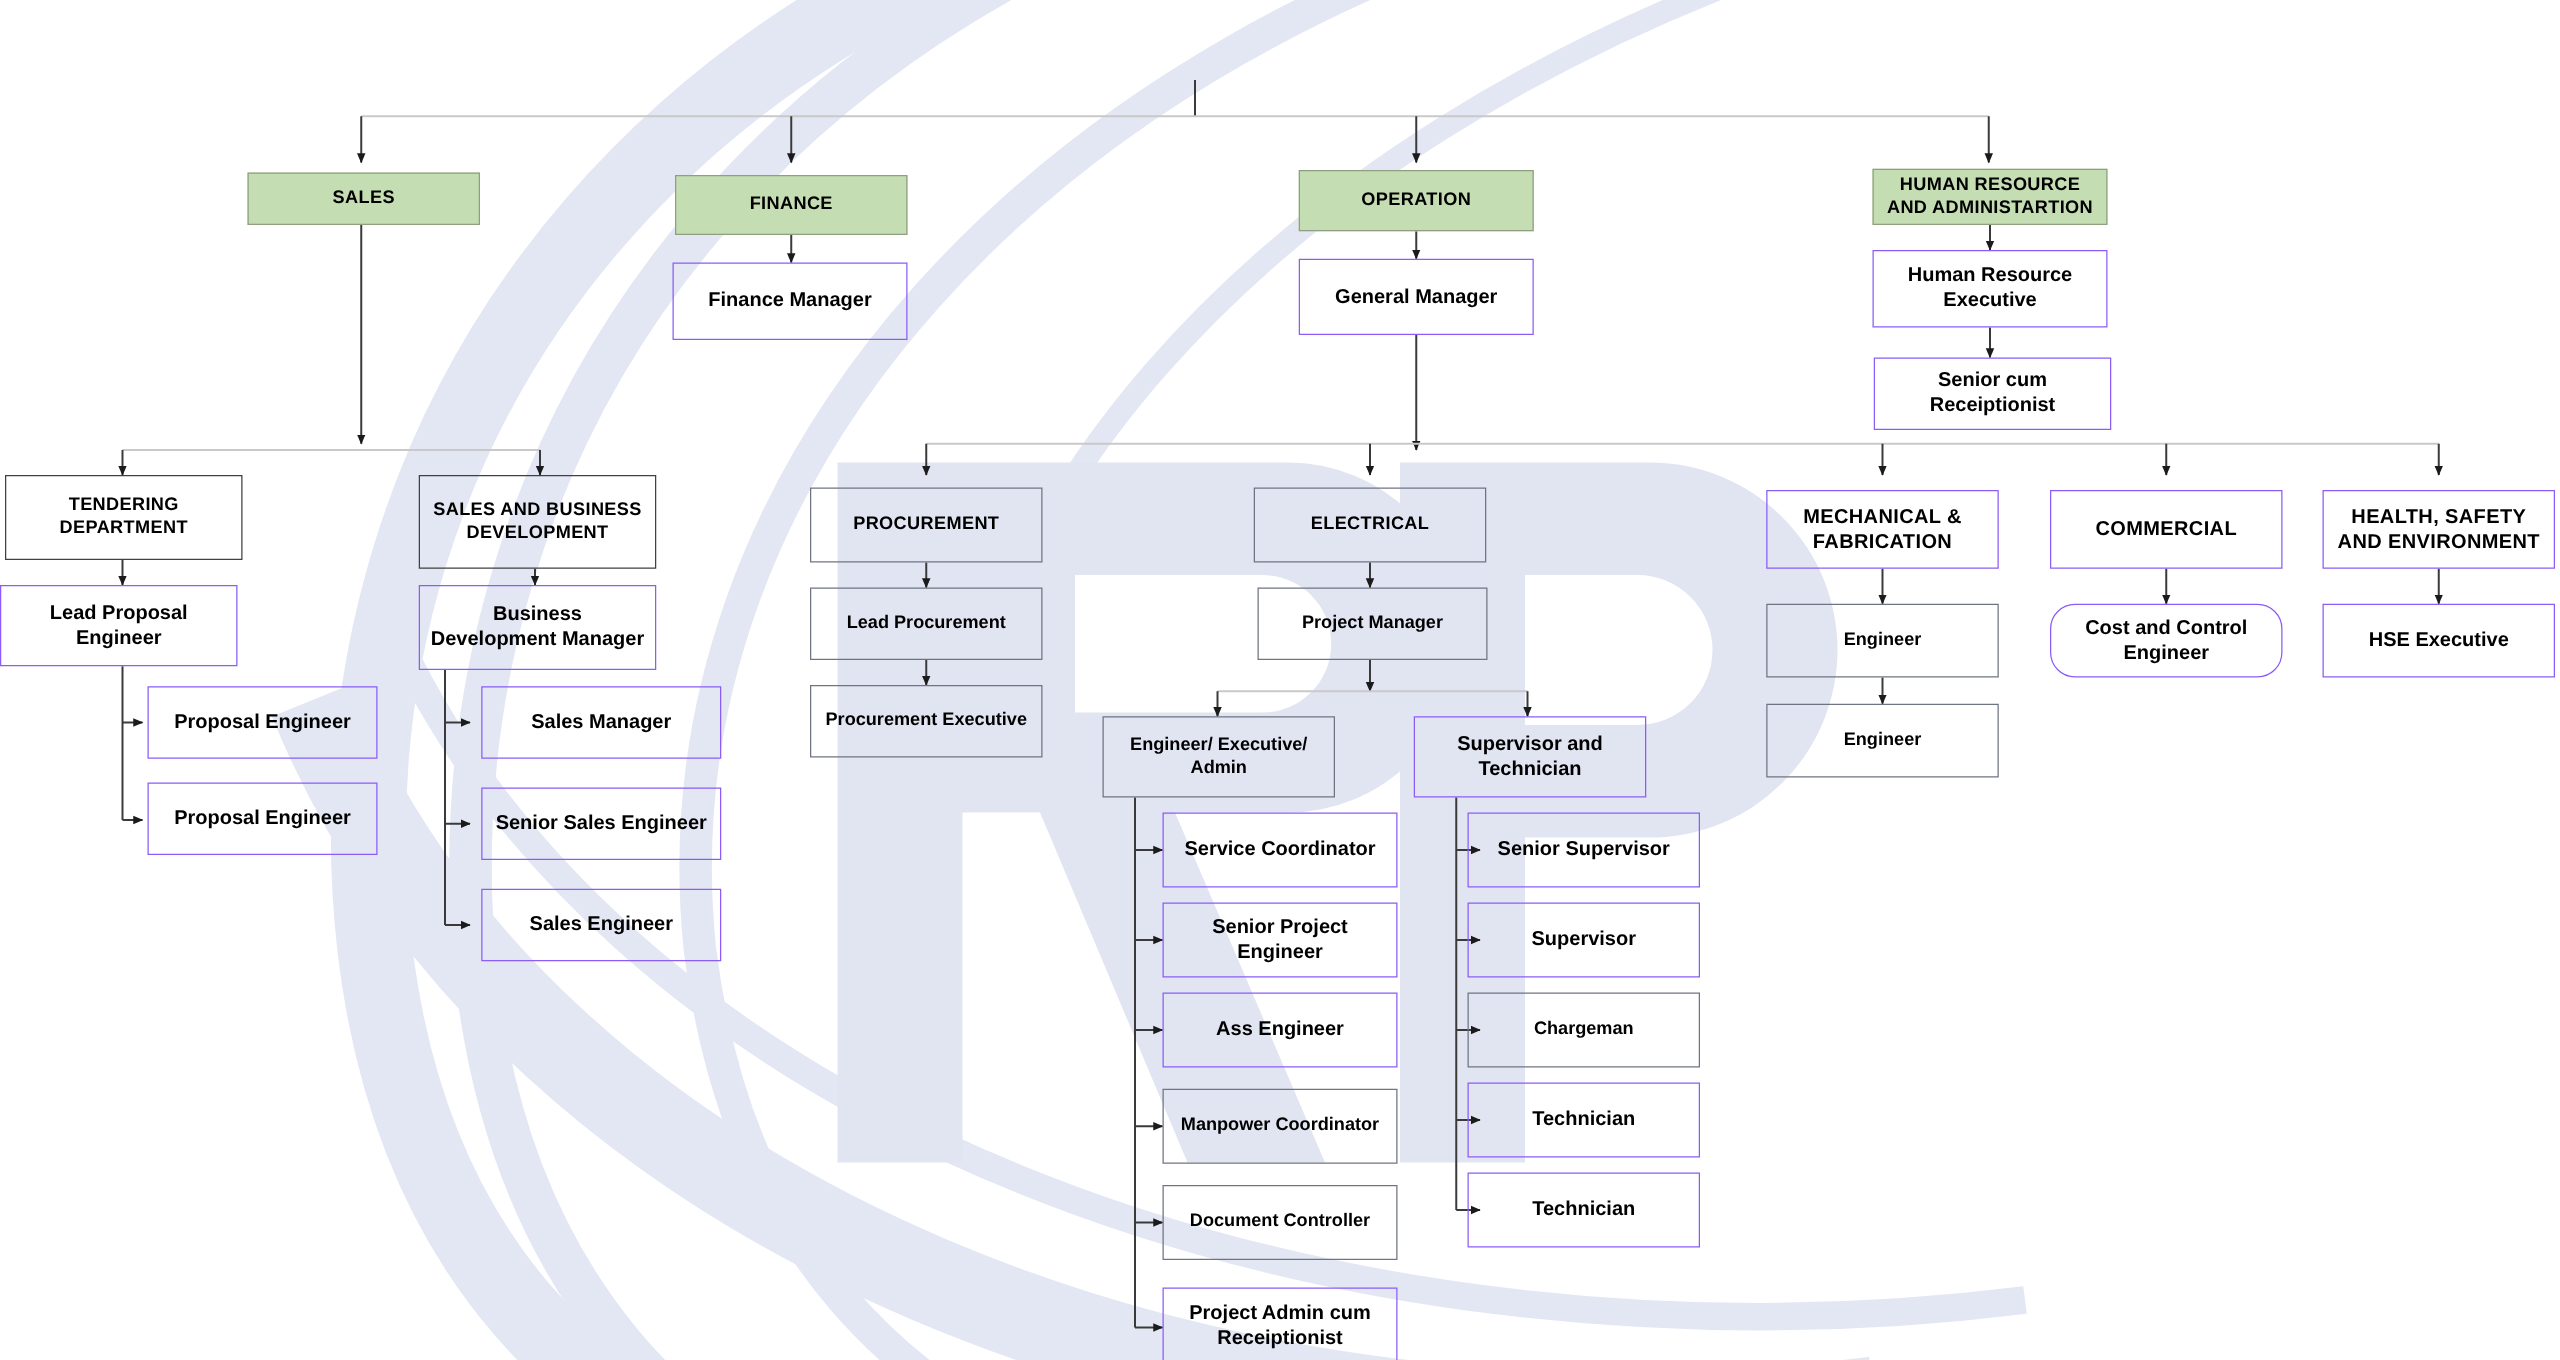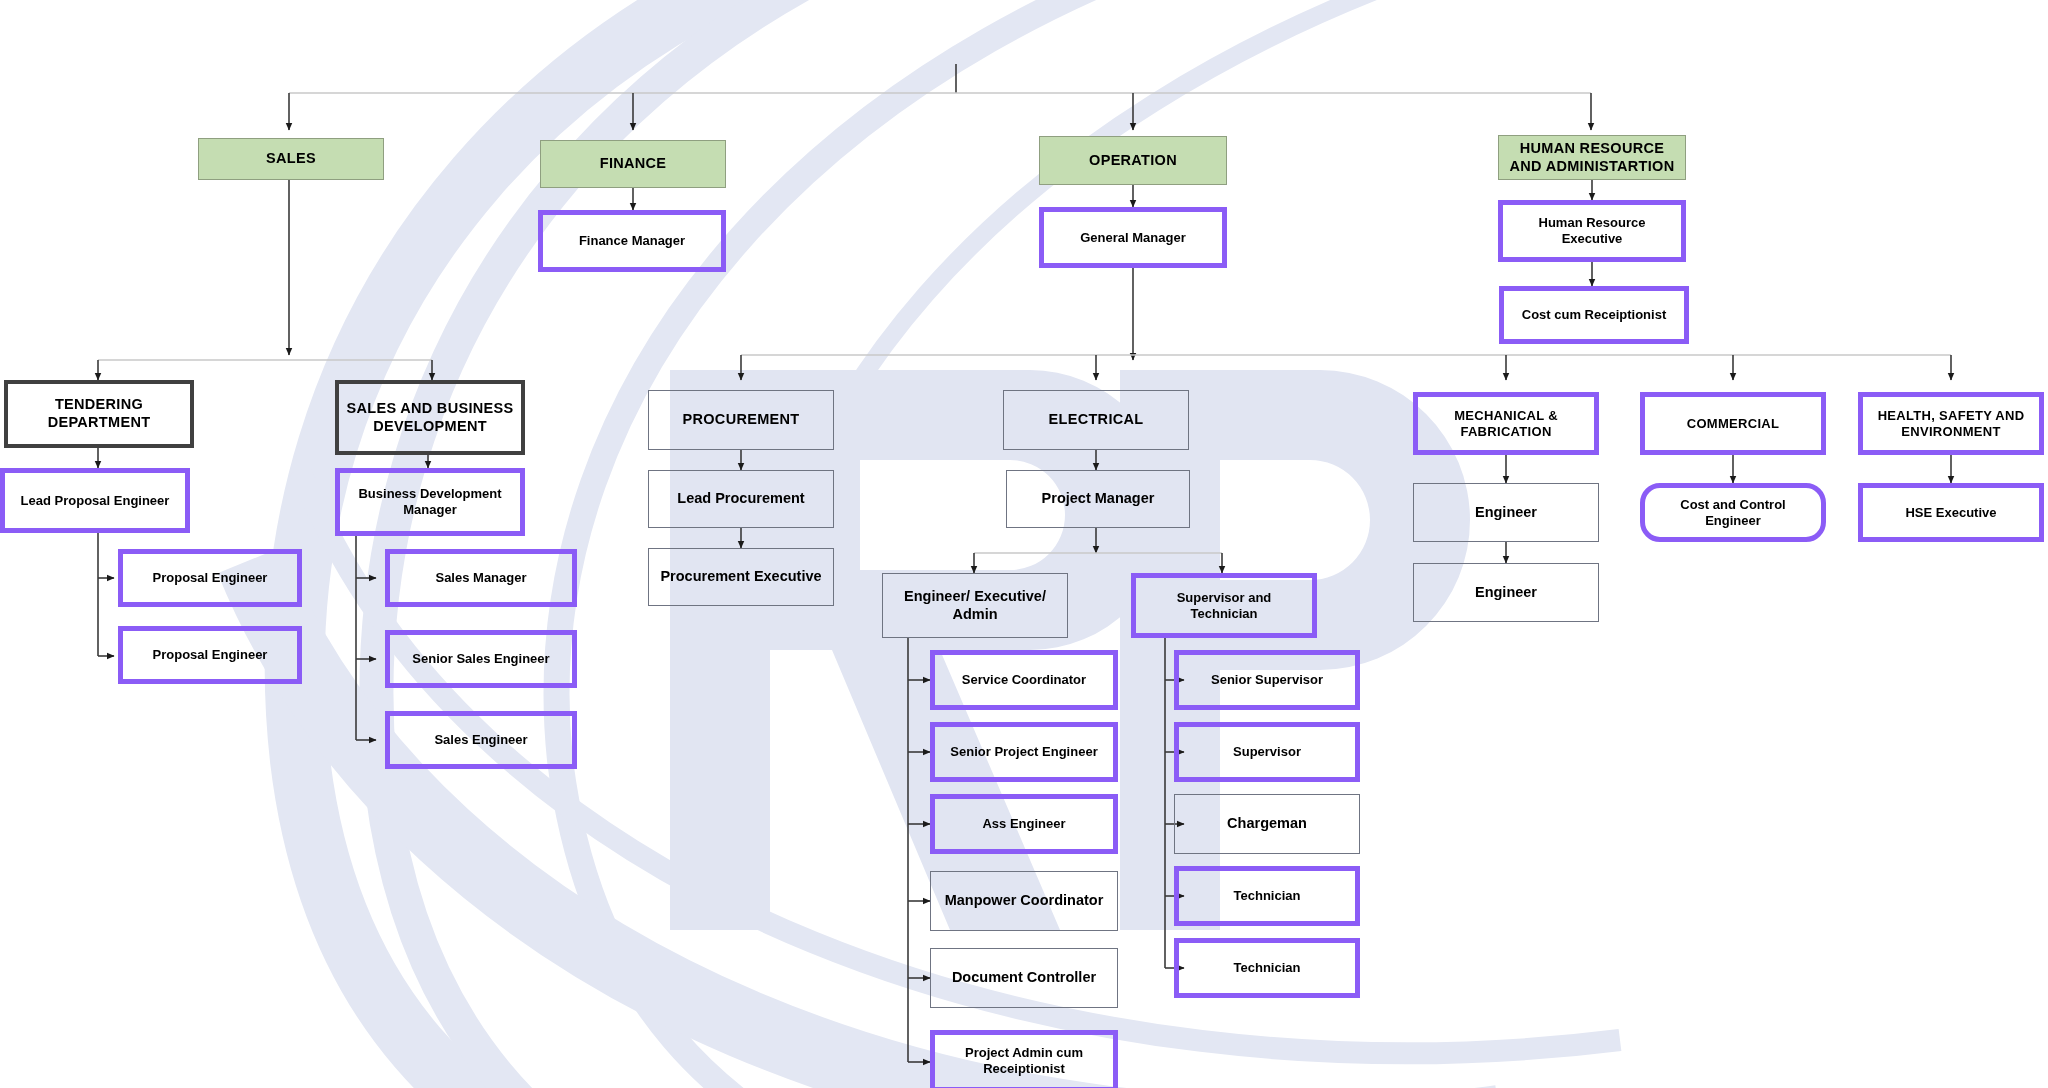--- a/index.html
+++ b/index.html
@@ -24,23 +24,23 @@
     display:flex;align-items:center;justify-content:center;
     text-align:center;
     z-index:2;
     font-weight:bold;
     color:#000;
     line-height:1.22;
     padding:2px 6px;
   }
   .n-ceo{background:#dbe5f1;border:1px solid #8a9bb0;font-size:14.5px;letter-spacing:.2px;}
   .n-div{background:#c5ddb2;border:1px solid #8f9f80;font-size:14.5px;letter-spacing:.2px;}
-  .n-plain{background:rgba(255,255,255,0.0);border:5px solid #8b5cf6;font-size:13px;}
+  .n-plain{background:rgba(255,255,255,0.0);border:1px solid #8b5cf6;font-size:16px;}
   .n-plain2{background:rgba(255,255,255,0.0);border:1px solid #6f7482;font-size:14.5px;}
-  .n-dept{background:rgba(255,255,255,0.0);border:4px solid #404040;font-size:14.5px;letter-spacing:.2px;}
+  .n-dept{background:rgba(255,255,255,0.0);border:1px solid #404040;font-size:14.5px;letter-spacing:.2px;}
   .caps{letter-spacing:.3px;}
 </style>
 </head>
 <body>
 
 <div id="stage">
 
   <svg id="watermark" viewBox="0 0 2048 1088" preserveAspectRatio="none" aria-hidden="true">
     <defs>
       <clipPath id="clipStage">
@@ -162,21 +162,21 @@
   <div class="node n-div caps" style="left:1039px;top:136px;width:188px;height:49px;">OPERATION</div>
 
   <div class="node n-div caps" style="left:1498px;top:135px;width:188px;height:45px;">HUMAN RESOURCE AND ADMINISTARTION</div>
 
   <div class="node n-plain" style="left:538px;top:210px;width:188px;height:62px;">Finance Manager</div>
 
   <div class="node n-plain" style="left:1039px;top:207px;width:188px;height:61px;">General Manager</div>
 
   <div class="node n-plain" style="left:1498px;top:200px;width:188px;height:62px;">Human Resource Executive</div>
 
-  <div class="node n-plain" style="left:1499px;top:286px;width:190px;height:58px;">Cost cum Receiptionist</div>
+  <div class="node n-plain" style="left:1499px;top:286px;width:190px;height:58px;">Senior cum Receiptionist</div>
 
   <div class="node n-dept caps" style="left:4px;top:380px;width:190px;height:68px;">TENDERING DEPARTMENT</div>
 
   <div class="node n-dept caps" style="left:335px;top:380px;width:190px;height:75px;">SALES AND BUSINESS DEVELOPMENT</div>
 
   <div class="node n-plain" style="left:0px;top:468px;width:190px;height:65px;">Lead Proposal Engineer</div>
 
   <div class="node n-plain" style="left:118px;top:549px;width:184px;height:58px;">Proposal Engineer</div>
 
   <div class="node n-plain" style="left:118px;top:626px;width:184px;height:58px;">Proposal Engineer</div>

